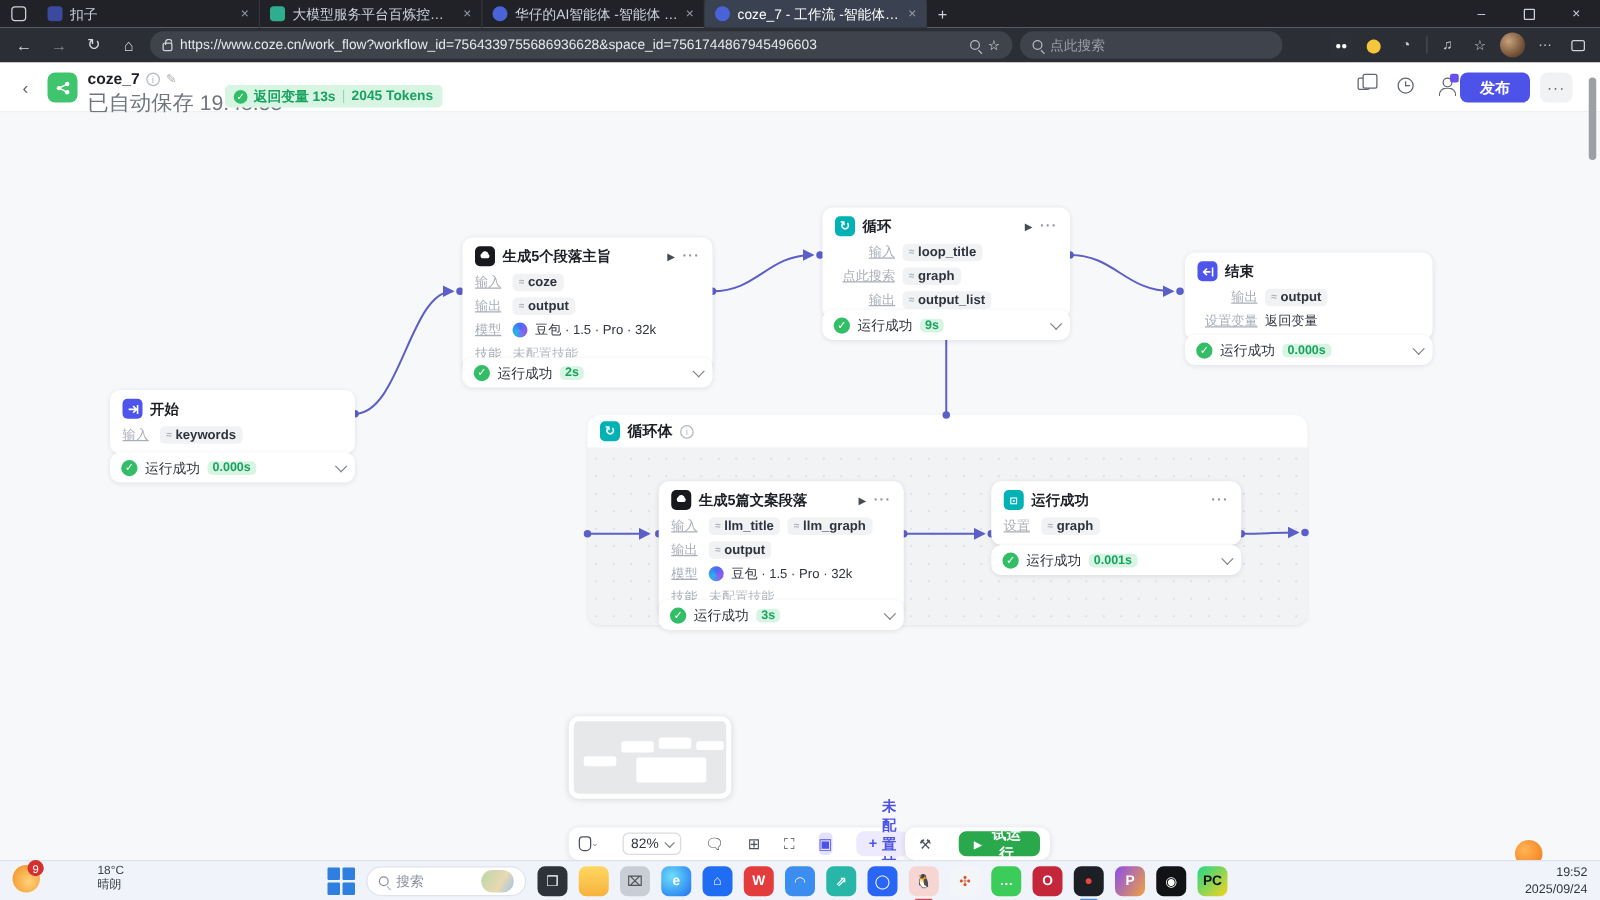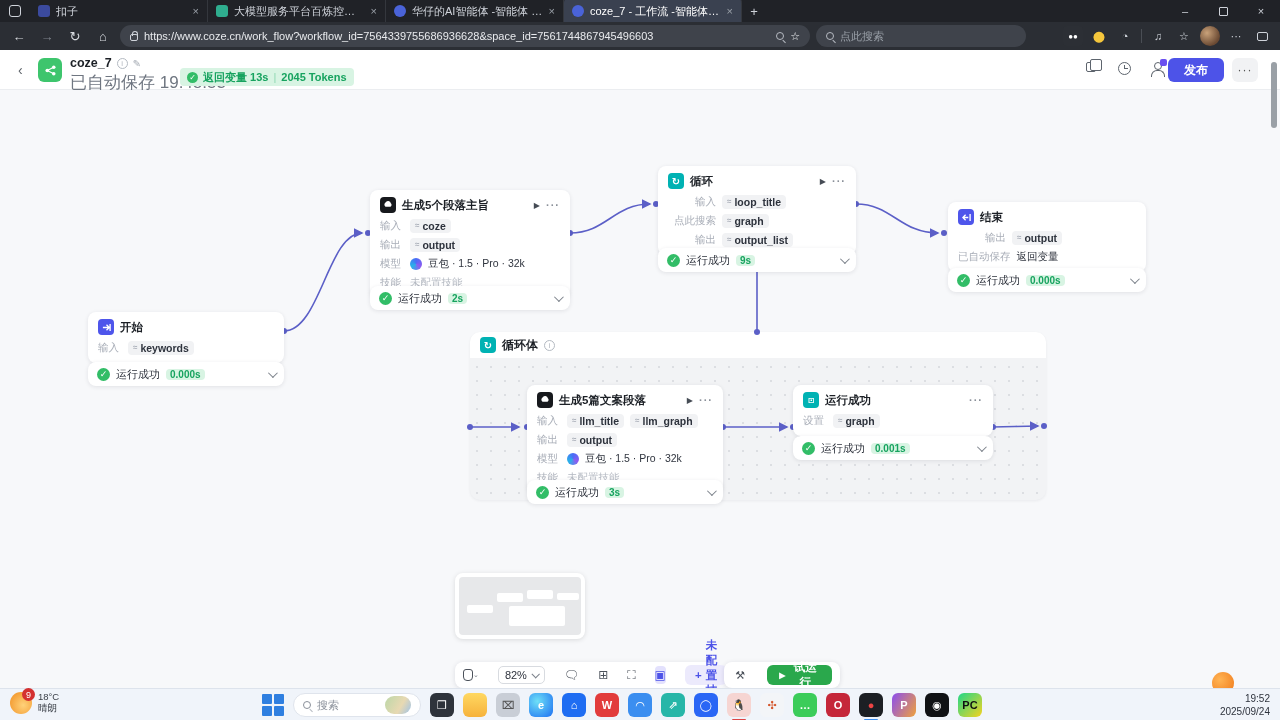--- a/index.html
+++ b/index.html
@@ -85,21 +85,21 @@
     align-items:center; gap:6px; padding:0 10px; font-size:12px; font-weight:bold; color:#1c2026; }
   .node { position:absolute; background:#fff; border-radius:8px; z-index:3;
     box-shadow:0 1px 4px rgba(25,28,50,.10); padding:6px 10px 8px; }
   .nhead { display:flex; align-items:center; gap:6px; font-size:11.5px; font-weight:bold; color:#1c2026; height:18px; }
   .nhead .sp { flex:1; }
   .nico { width:16px; height:16px; border-radius:4px; flex:none; display:flex;
     align-items:center; justify-content:center; color:#fff; font-size:10px; }
   .nico.indigo { background:#4e55eb; } .nico.black { background:#17191d; } .nico.teal { background:#00b2b3; }
   .play { color:#464c55; font-size:8px; } .dots { color:#8a9099; font-size:11px; letter-spacing:1px; }
   .nrow { display:flex; align-items:center; gap:6px; margin-top:4px; font-size:10.5px; min-height:15px; }
-  .nlab { color:#a9aeb8; white-space:nowrap; min-width:24px; }
+  .nlab { color:#a9aeb8; white-space:nowrap; min-width:24px;text-decoration:underline; }
   .nlab.r { min-width:48px; text-align:right; }
   .pill { display:inline-flex; align-items:center; gap:3px; background:#f1f2f4; border-radius:4px;
     padding:1px 5px; font-size:10.5px; font-weight:600; color:#2e333d; }
   .ptype { font-size:8px; color:#a9aeb8; }
   .plain { color:#30353f; } .gray { color:#b3b8c1; }
   .modelico { width:12px; height:12px; border-radius:50%;
     background:conic-gradient(#4a6cf7,#8f5bf0,#28b3e8,#4a6cf7); }
   .status { position:absolute; background:#fff; border-radius:8px; height:24px; z-index:3;
     display:flex; align-items:center; gap:6px; padding:0 9px; font-size:11px; color:#2e333d;
     box-shadow:0 1px 4px rgba(25,28,50,.10); }
@@ -140,21 +140,21 @@
     border-radius:3px; z-index:9; }
 
   
   .taskbar { position:absolute; left:0; top:688px; width:1280px; height:32px;
     background:#f0f4fa; border-top:1px solid #dde3ec; display:flex; align-items:center; }
   .weather { position:absolute; left:10px; top:3px; display:flex; gap:6px; align-items:center; }
   .wsun { width:22px; height:22px; border-radius:50%;
     background:radial-gradient(circle at 60% 60%, #ffd27a, #f08c1e); position:relative; }
   .wbadge { position:absolute; right:-3px; top:-4px; min-width:13px; height:13px; background:#d43030;
     color:#fff; border-radius:7px; font-size:9px; display:flex; align-items:center; justify-content:center; }
-  .wtxt { font-size:9.5px; color:#3a3f47; line-height:1.15; }
+  .wtxt { font-size:9.5px; color:#3a3f47; line-height:1.15;margin-left:40px; }
   .center-dock { position:absolute; left:262px; top:4px; display:flex; gap:9px; align-items:center; }
   .winlogo { width:22px; height:22px; display:grid; grid-template-columns:10px 10px; gap:2px; }
   .winlogo div { background:#2f7fe0; width:10px; height:10px; border-radius:1px; }
   .tsearch { width:128px; height:24px; background:#fff; border:1px solid #dfe4ec; border-radius:12px;
     display:flex; align-items:center; gap:6px; padding:0 9px; font-size:11px; color:#8a909a; }
   .tsimg { margin-left:auto; width:26px; height:18px; border-radius:9px;
     background:linear-gradient(120deg,#bcd7a8,#e8d9b2 60%,#9fc3e8); }
   .app { width:24px; height:24px; border-radius:6px; position:relative;
     display:flex; align-items:center; justify-content:center; font-size:11px; font-weight:bold; color:#fff; }
   .app .under { position:absolute; bottom:-4px; left:5px; width:14px; height:2.5px; border-radius:2px; background:#9aa4b2; }
@@ -434,21 +434,21 @@
       <span>结束</span>
     </div>
     <div class="nrow">
         <span class="nlab r">输出</span>
       <span class="pill">
           <span class="ptype">≈</span>
           <span>output</span>
         </span>
       </div>
     <div class="nrow">
-        <span class="nlab r">已自动保存</span>
+        <span class="nlab r">设置变量</span>
       <span class="plain">返回变量</span>
       </div>
   </div>
   <div class="status" style="left:948px; top:178px; width:198px;">
     <span class="okdot">✓</span>
     <span>运行成功</span>
     <span class="timepill">0.000s</span>
     <span class="chev"></span>
   </div>
 

